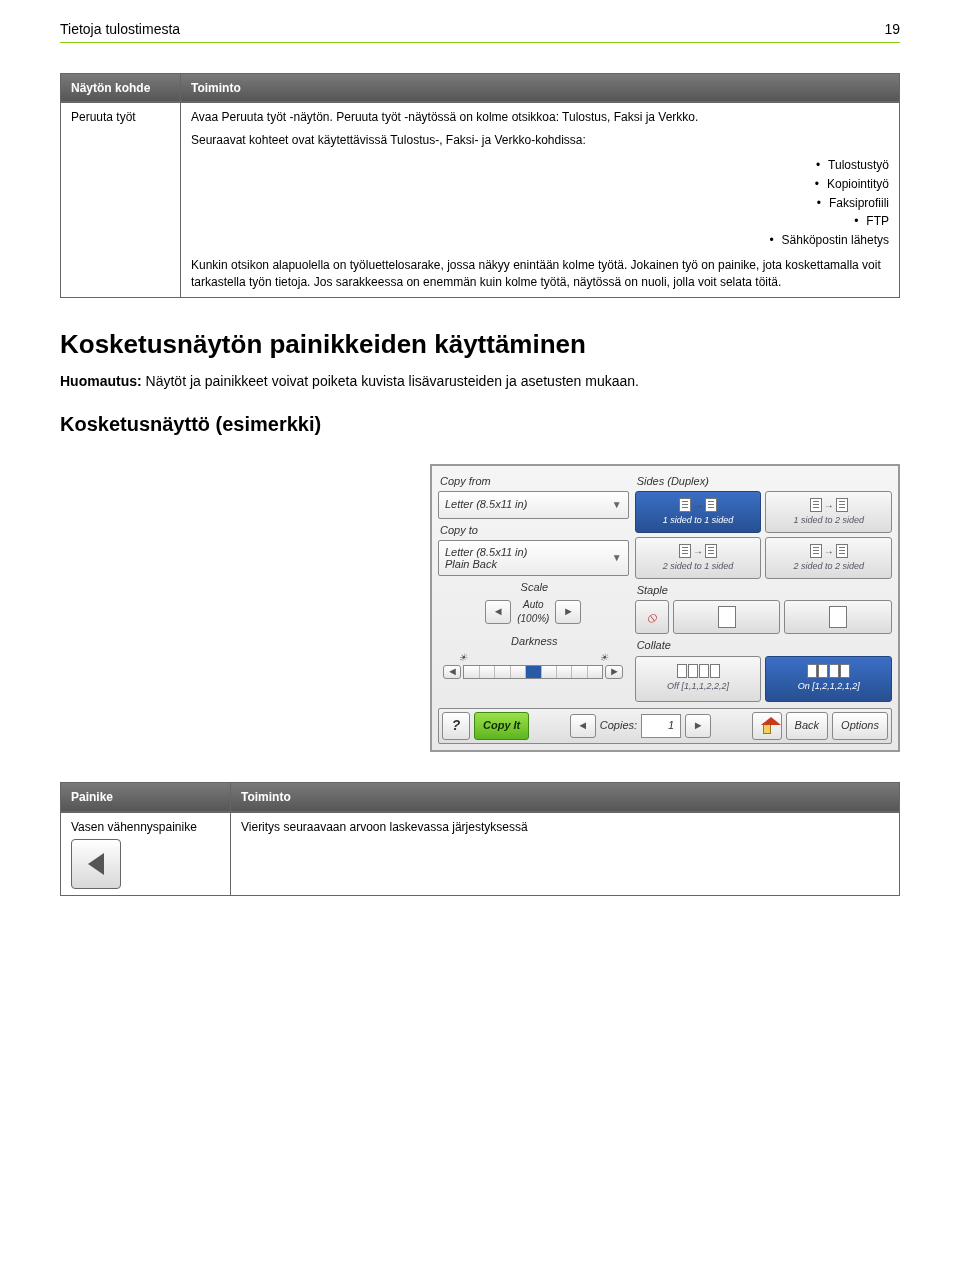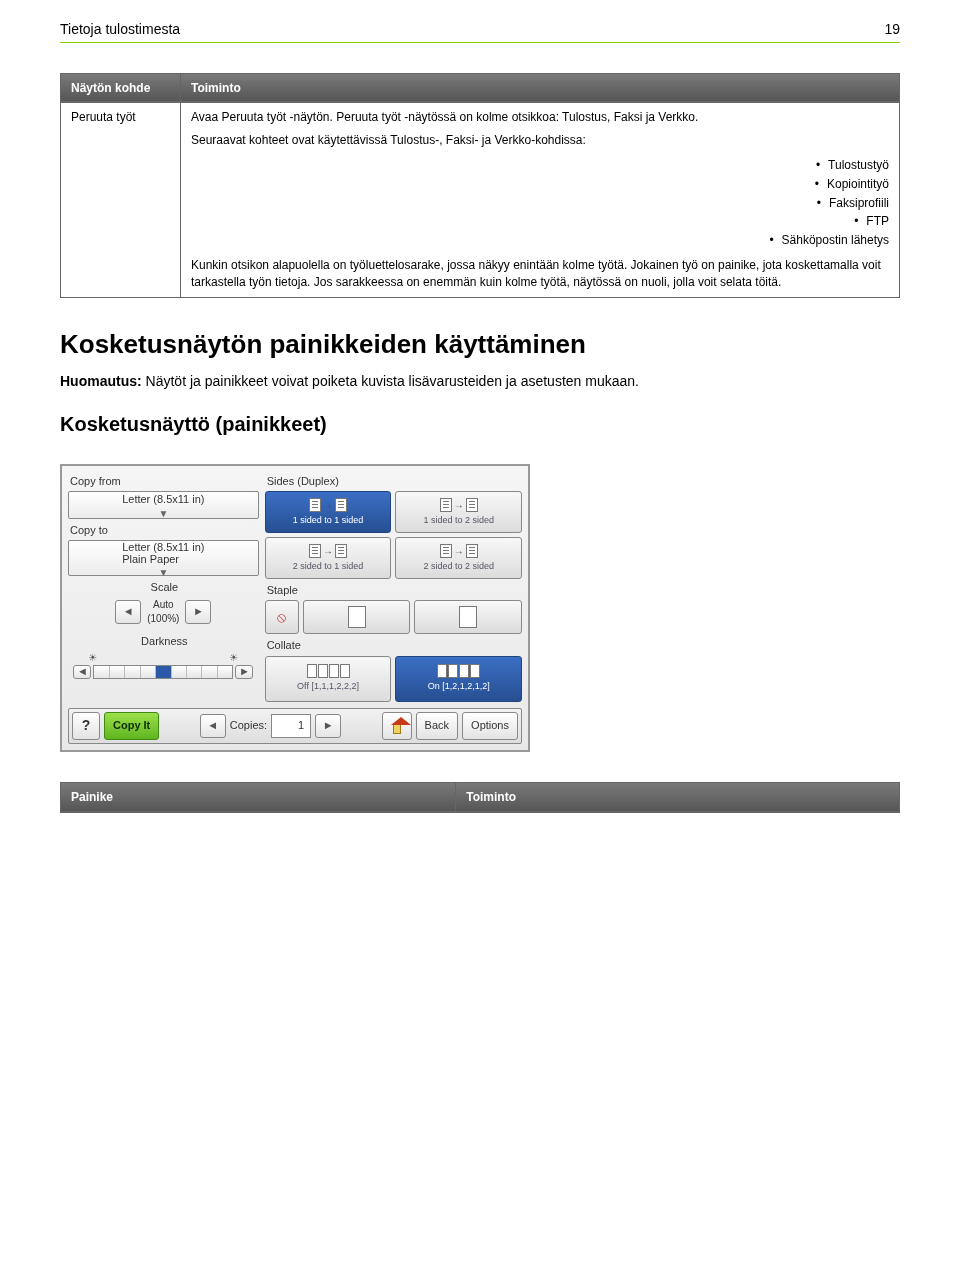--- a/index.html
+++ b/index.html
@@ -48,40 +48,40 @@
     margin: 6px 0 10px 0;
   }
   h2.sub {
     font-size: 20px;
     font-weight: bold;
     margin: 18px 0 14px 0;
   }
   p.note { margin: 0 0 10px 0; }
 
   
-  .screen-wrap { display:flex; justify-content:flex-start; margin: 26px 0 30px 0; }
+  .screen-wrap { display:flex; justify-content:flex-end; margin: 26px 0 30px 0; font-style: italic; }
   .screen {
     width: 470px;
     background: linear-gradient(#f5f5f5,#e9e9e9);
     border: 2px solid #999;
     padding: 6px;
     font-size: 11px;
     color:#333;
   }
   .screen .top { display:flex; gap:6px; }
   .col-left { width: 42%; }
   .col-right { flex:1; }
   .lbl { font-size: 11px; margin: 2px 0 2px 2px; }
   .dd {
     background: linear-gradient(#fff,#ececec);
     border:1px solid #888;
     border-radius:2px;
     height:28px;
     display:flex; align-items:center; justify-content:space-between;
-    padding:0 6px; margin-bottom:4px;flex-direction:column;
+    padding:0 6px; margin-bottom:4px;
   }
   .dd .tri { color:#666; font-size:10px; }
   .row-btns { display:flex; gap:4px; margin-bottom:4px; }
   .tbtn {
     flex:1; height:42px;
     background: linear-gradient(#f8f8f8,#dcdcdc);
     border:1px solid #888; border-radius:3px;
     display:flex; flex-direction:column; align-items:center; justify-content:center;
     font-size:9px; text-align:center; color:#556;
   }
@@ -168,36 +168,36 @@
       </td>
     </tr>
   </tbody>
 </table>
 
 <h1 class="section">Kosketusnäytön painikkeiden käyttäminen</h1>
 <p class="note">
   <strong>Huomautus:</strong><span> Näytöt ja painikkeet voivat poiketa kuvista lisävarusteiden ja asetusten mukaan.</span>
 </p>
 
-<h2 class="sub">Kosketusnäyttö (painikkeet)</h2>
+<h2 class="sub">Kosketusnäyttö (esimerkki)</h2>
 
 <div class="screen-wrap">
   <div class="screen">
     <div class="top">
       <div class="col-left">
         <div class="lbl">Copy from</div>
         <div class="dd">
           <span>Letter (8.5x11 in)</span>
           <span class="tri">▼</span>
         </div>
         <div class="lbl">Copy to</div>
         <div class="dd" style="height:36px;">
           <span style="line-height:1.1;">
             <span>Letter (8.5x11 in)</span><br>
-            <span>Plain Paper</span>
+            <span>Plain Back</span>
           </span>
           <span class="tri">▼</span>
         </div>
         <div class="lbl" style="text-align:center;">Scale</div>
         <div class="scale-row">
           <div class="arrbtn">
               <span>◄</span>
             </div>
           <div style="text-align:center;white-space:pre;font-size:10px;">Auto
 (100%)</div>
@@ -324,14 +324,23 @@
 </div>
 
 <table class="doc-table">
   <thead>
     <tr>
       <th>Painike</th>
       <th>Toiminto</th>
     </tr>
   </thead>
   <tbody>
+    <tr>
+      <td class="iconcell">
+        <div>Vasen vähennyspainike</div>
+        <div class="icon-box">
+            <div class="icon-left"></div>
+          </div>
+      </td>
+      <td>Vieritys seuraavaan arvoon laskevassa järjestyksessä</td>
+    </tr>
   </tbody>
 </table>
 
 </body></html>

